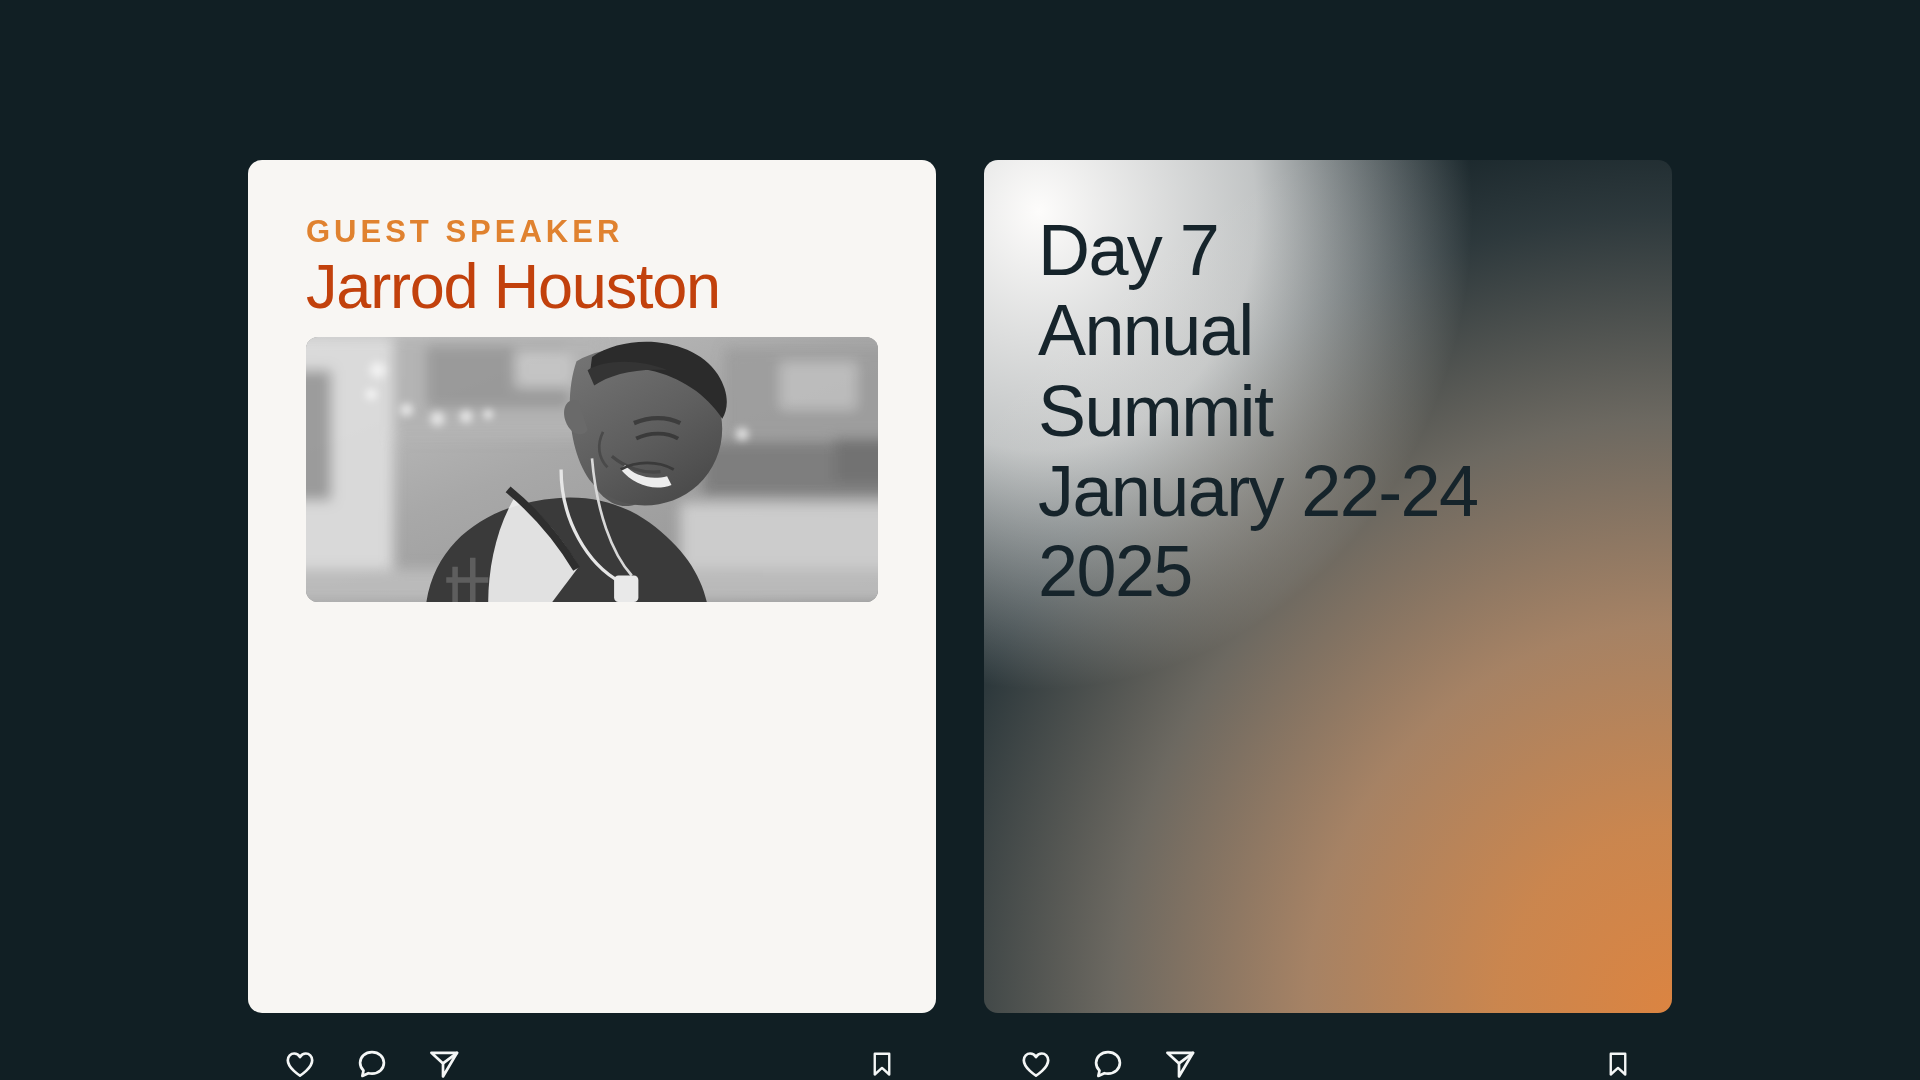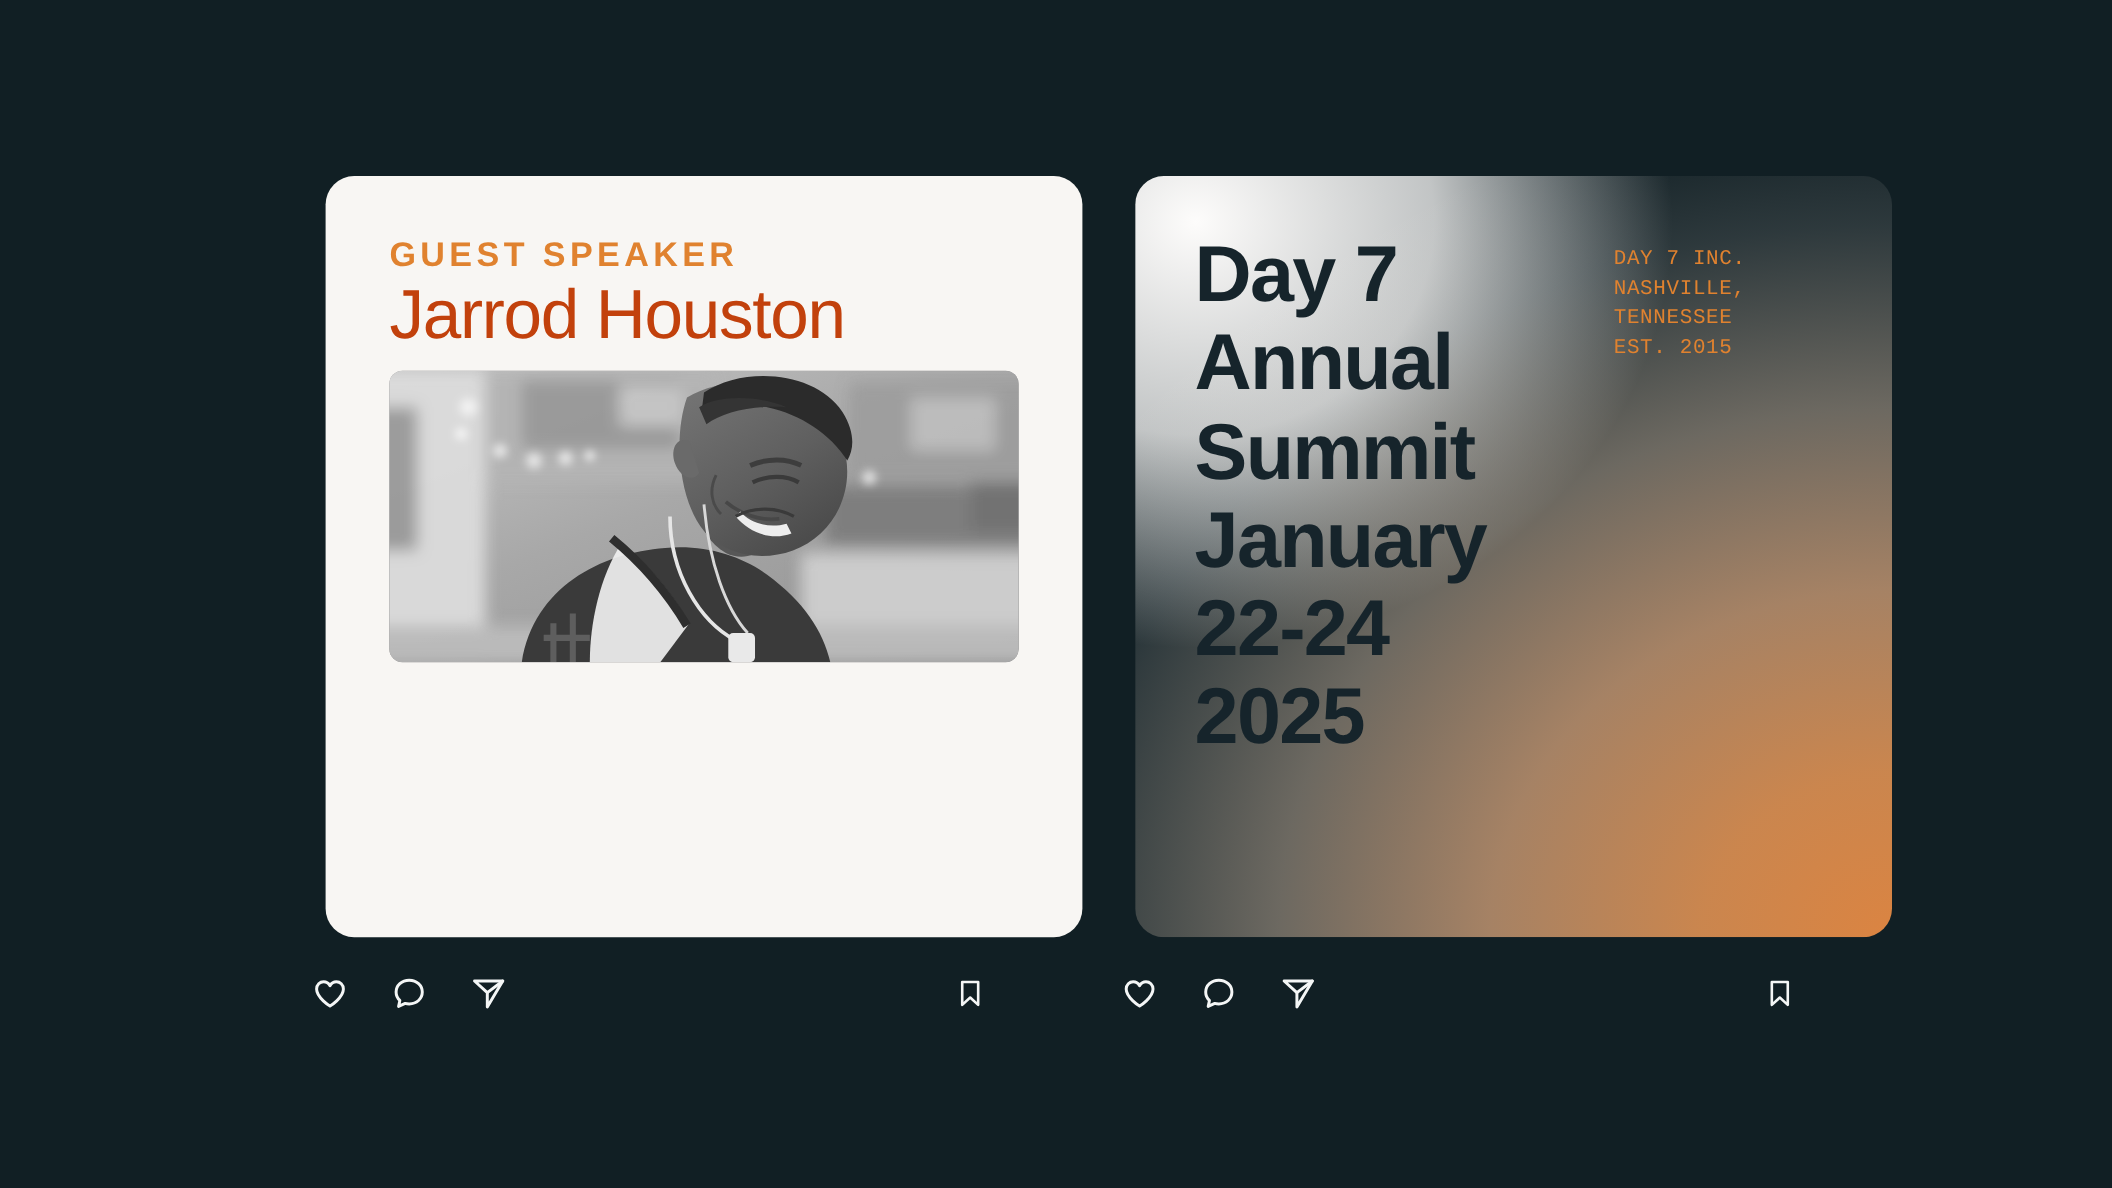--- a/index.html
+++ b/index.html
@@ -34,26 +34,25 @@
 
   .post {
     width: 688px;
     display: flex;
     flex-direction: column;
   }
 
   
   .card {
     width: 688px;
-    height: 692px;
-    border-radius: 26px;
+    height: 853px;
+    border-radius: 14px;
     position: relative;
     overflow: hidden;
     box-sizing: border-box;
-    margin-left: 48px;
   }
 
   .card--speaker {
     background: #f8f6f3;
     padding: 56px 58px 0 58px;
   }
 
   .card--summit {
     background:
       radial-gradient(125% 115% at 92% 104%, #e2893f 0%, #e59a55 16%, #edb versus 28%, rgba(237,185,140,0.9) 30%, rgba(243,214,184,0.75) 48%, rgba(249,238,228,0.5) 66%, rgba(252,250,247,0.18) 82%, rgba(252,250,247,0) 100%),
@@ -142,21 +141,21 @@
   
   .summit-head {
     display: flex;
     justify-content: space-between;
     align-items: flex-start;
   }
 
   .summit-title {
     color: #16242b;
     font-size: 72px;
-    font-weight: 700;
+    font-weight: 400;
     letter-spacing: -1.6px;
     line-height: 1.115;
     margin: 0;
     white-space: pre-line;
   }
 
   .summit-meta {
     color: #e0822f;
     font-family: "Liberation Mono", "DejaVu Sans Mono", monospace;
     font-size: 19px;
@@ -330,23 +329,20 @@
     </div>
 
     <div class="post">
       <div class="card card--summit">
         <div class="summit-head">
           <h1 class="summit-title">Day 7
 Annual
 Summit
 January 22-24
 2025</h1>
-          <p class="summit-meta">DAY 7 INC.
-NASHVILLE, TENNESSEE
-EST. 2015</p>
         </div>
       </div>
 
       <div class="actions">
         <div class="actions-left">
           <button class="icon-btn" aria-label="Like">
             <svg viewBox="0 0 24 24">
                 <path d="M12 20.2 C12 20.2 3.4 14.9 3.4 9.3 C3.4 6.5 5.5 4.6 7.9 4.6 C9.7 4.6 11.2 5.7 12 7.1 C12.8 5.7 14.3 4.6 16.1 4.6 C18.5 4.6 20.6 6.5 20.6 9.3 C20.6 14.9 12 20.2 12 20.2 Z"></path>
               </svg>
           </button>

